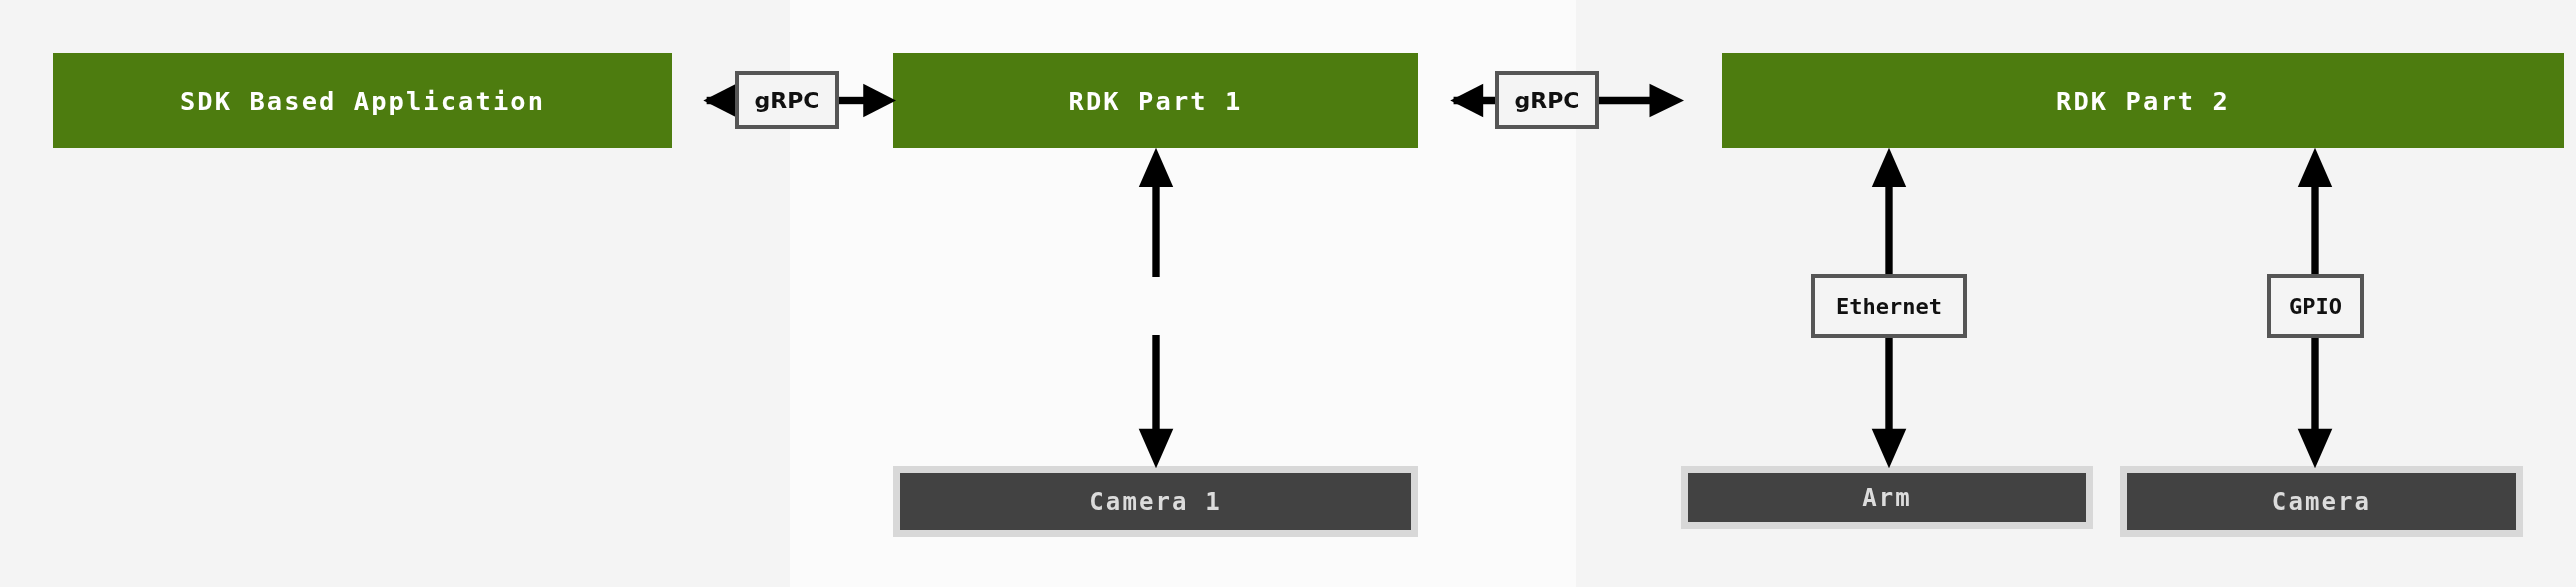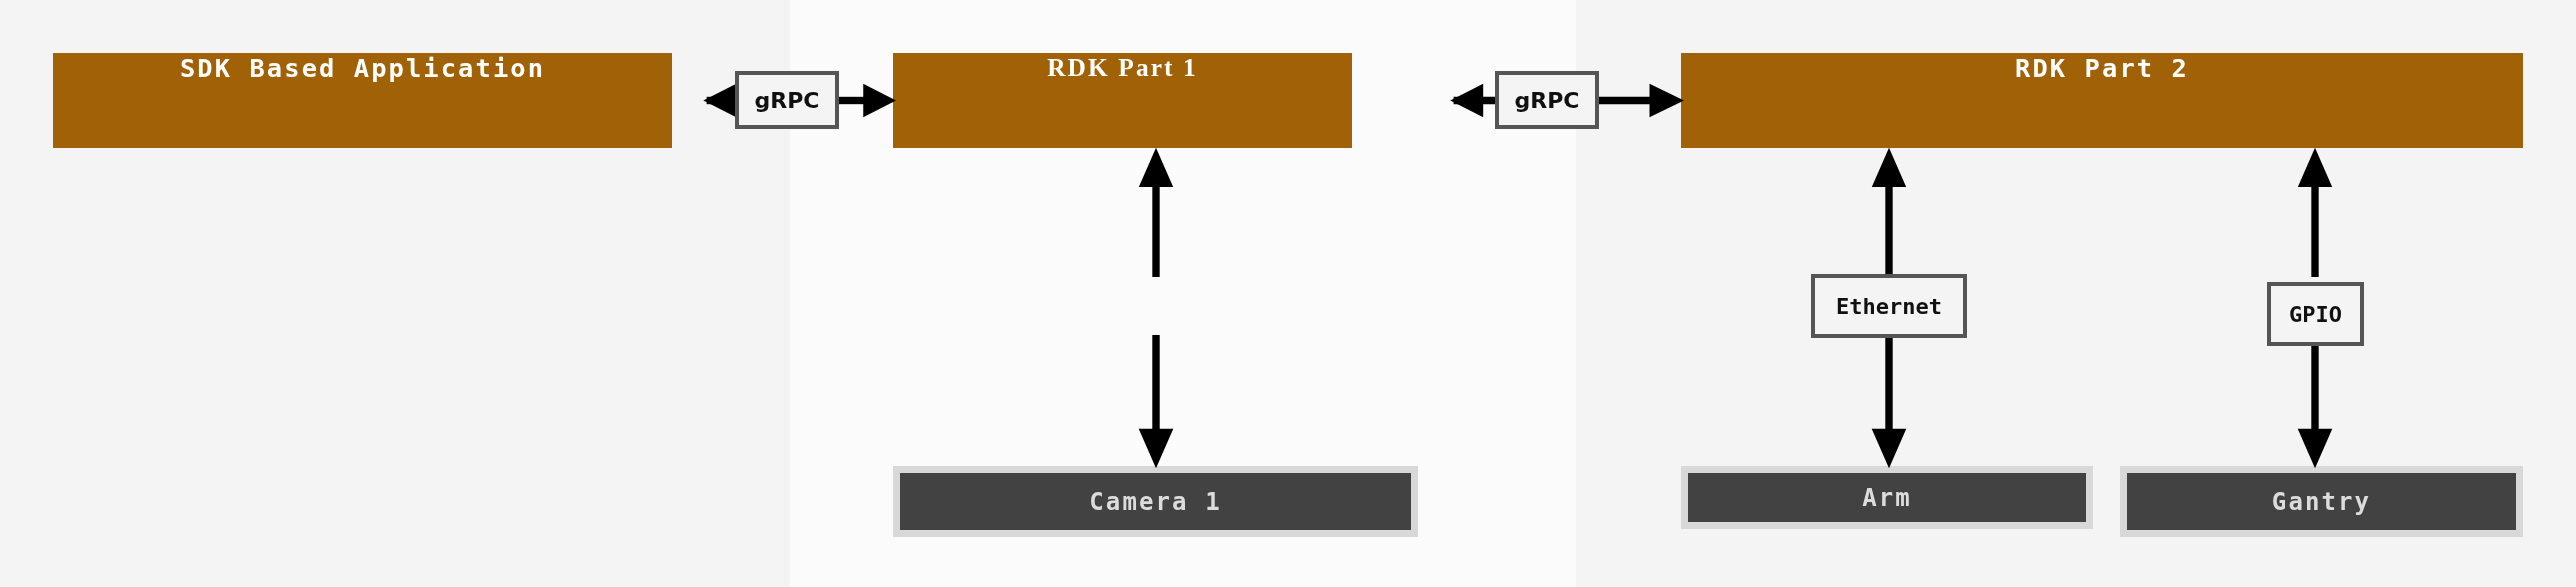--- a/index.html
+++ b/index.html
@@ -21,35 +21,36 @@
     top: 0;
     height: 588px;
   }
   #panel-left   { left: 0px;    width: 790px;  background: #f4f4f4; }
   #panel-middle { left: 790px;  width: 786px;  background: #fbfbfb; }
   #panel-right  { left: 1576px; width: 1000px; background: #f4f4f4; }
 
   
   .service-box {
     position: absolute;
-    background: #a16207;
+    background: #4d7c0f;
     display: flex;
+    align-items: center;
     justify-content: center;
     box-sizing: border-box;
   }
   .service-box .label {
     color: #ffffff;
     font-size: 25.4px;
     font-weight: bold;
     letter-spacing: 2.1px;
     white-space: nowrap;
   }
   #box-sdk   { left: 53px;   top: 53px; width: 619px;  height: 95px; }
-  #box-rdk1  { left: 893px; top: 53px; width: 459px;  height: 95px; font-family: Liberation Serif, serif; }
-  #box-rdk2  { left: 1681px; top: 53px; width: 842px; height: 95px; }
+  #box-rdk1  { left: 893px; top: 53px; width: 525px;  height: 95px; }
+  #box-rdk2  { left: 1722px; top: 53px; width: 842px; height: 95px; }
 
   
   .device-box {
     position: absolute;
     background: #d8d8d8;
     padding: 7px;
     box-sizing: border-box;
   }
   .device-box .inner {
     width: 100%;
@@ -89,21 +90,21 @@
     white-space: nowrap;
   }
   .proto-box.sans .label {
     font-family: "DejaVu Sans", "Liberation Sans", sans-serif;
     letter-spacing: 0px;
   }
   #proto-grpc-1  { left: 735px;  top: 71px;  width: 104px; height: 58px; }
   #proto-grpc-2  { left: 1495px; top: 71px;  width: 104px; height: 58px; }
   #proto-usb     { left: 1106px; top: 274px; width: 100px; height: 64px; }
   #proto-ethernet{ left: 1811px; top: 274px; width: 156px; height: 64px; align-items: center; }
-  #proto-gpio    { left: 2267px; top: 274px; width: 97px; height: 64px; margin-top: 8px; }
+  #proto-gpio    { left: 2267px; top: 274px; width: 97px; height: 64px; }
 
   
   .conn {
     position: absolute;
     z-index: 2;
     overflow: visible;
   }
   .conn line {
     stroke: #000000;
     stroke-width: 9;
@@ -185,21 +186,21 @@
   </div>
 
   <div class="device-box" id="box-arm">
     <div class="inner">
       <span class="label">Arm</span>
     </div>
   </div>
 
   <div class="device-box" id="box-gantry">
     <div class="inner">
-      <span class="label">Gantry</span>
+      <span class="label">Camera</span>
     </div>
   </div>
 
   <div class="proto-box sans" id="proto-grpc-1">
     <span class="label">gRPC</span>
   </div>
 
   <div class="proto-box sans" id="proto-grpc-2">
     <span class="label">gRPC</span>
   </div>

